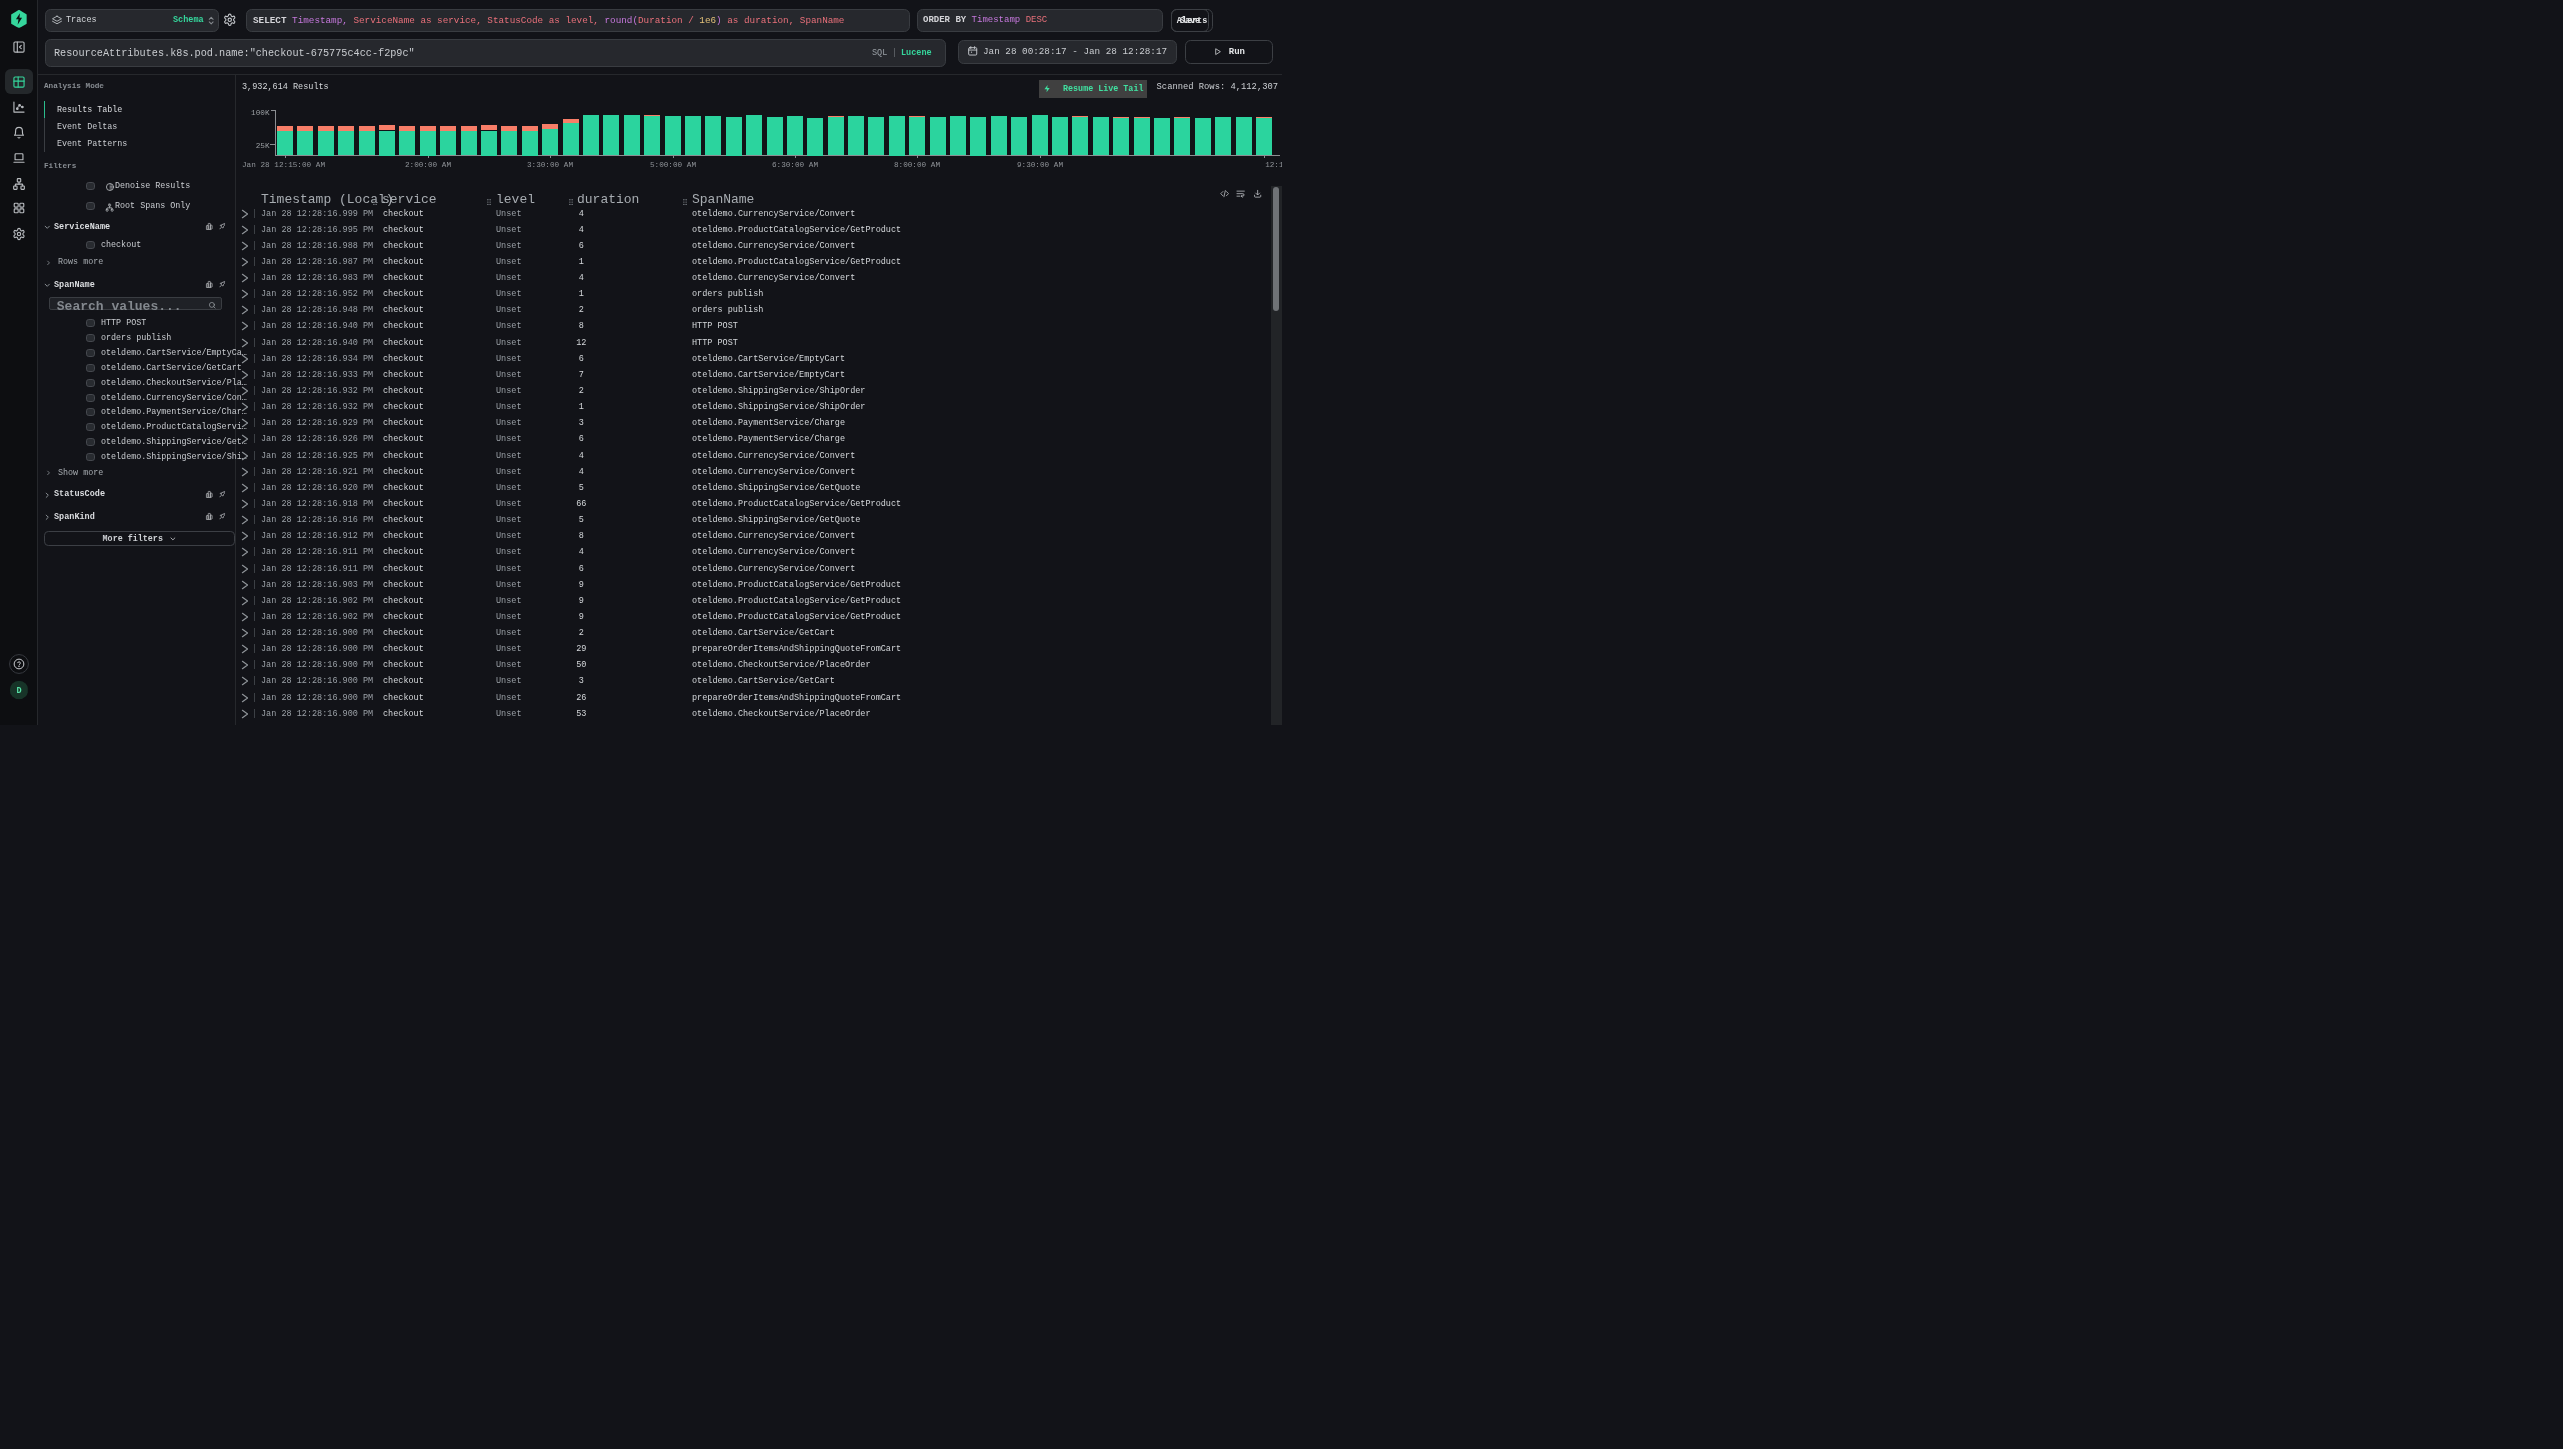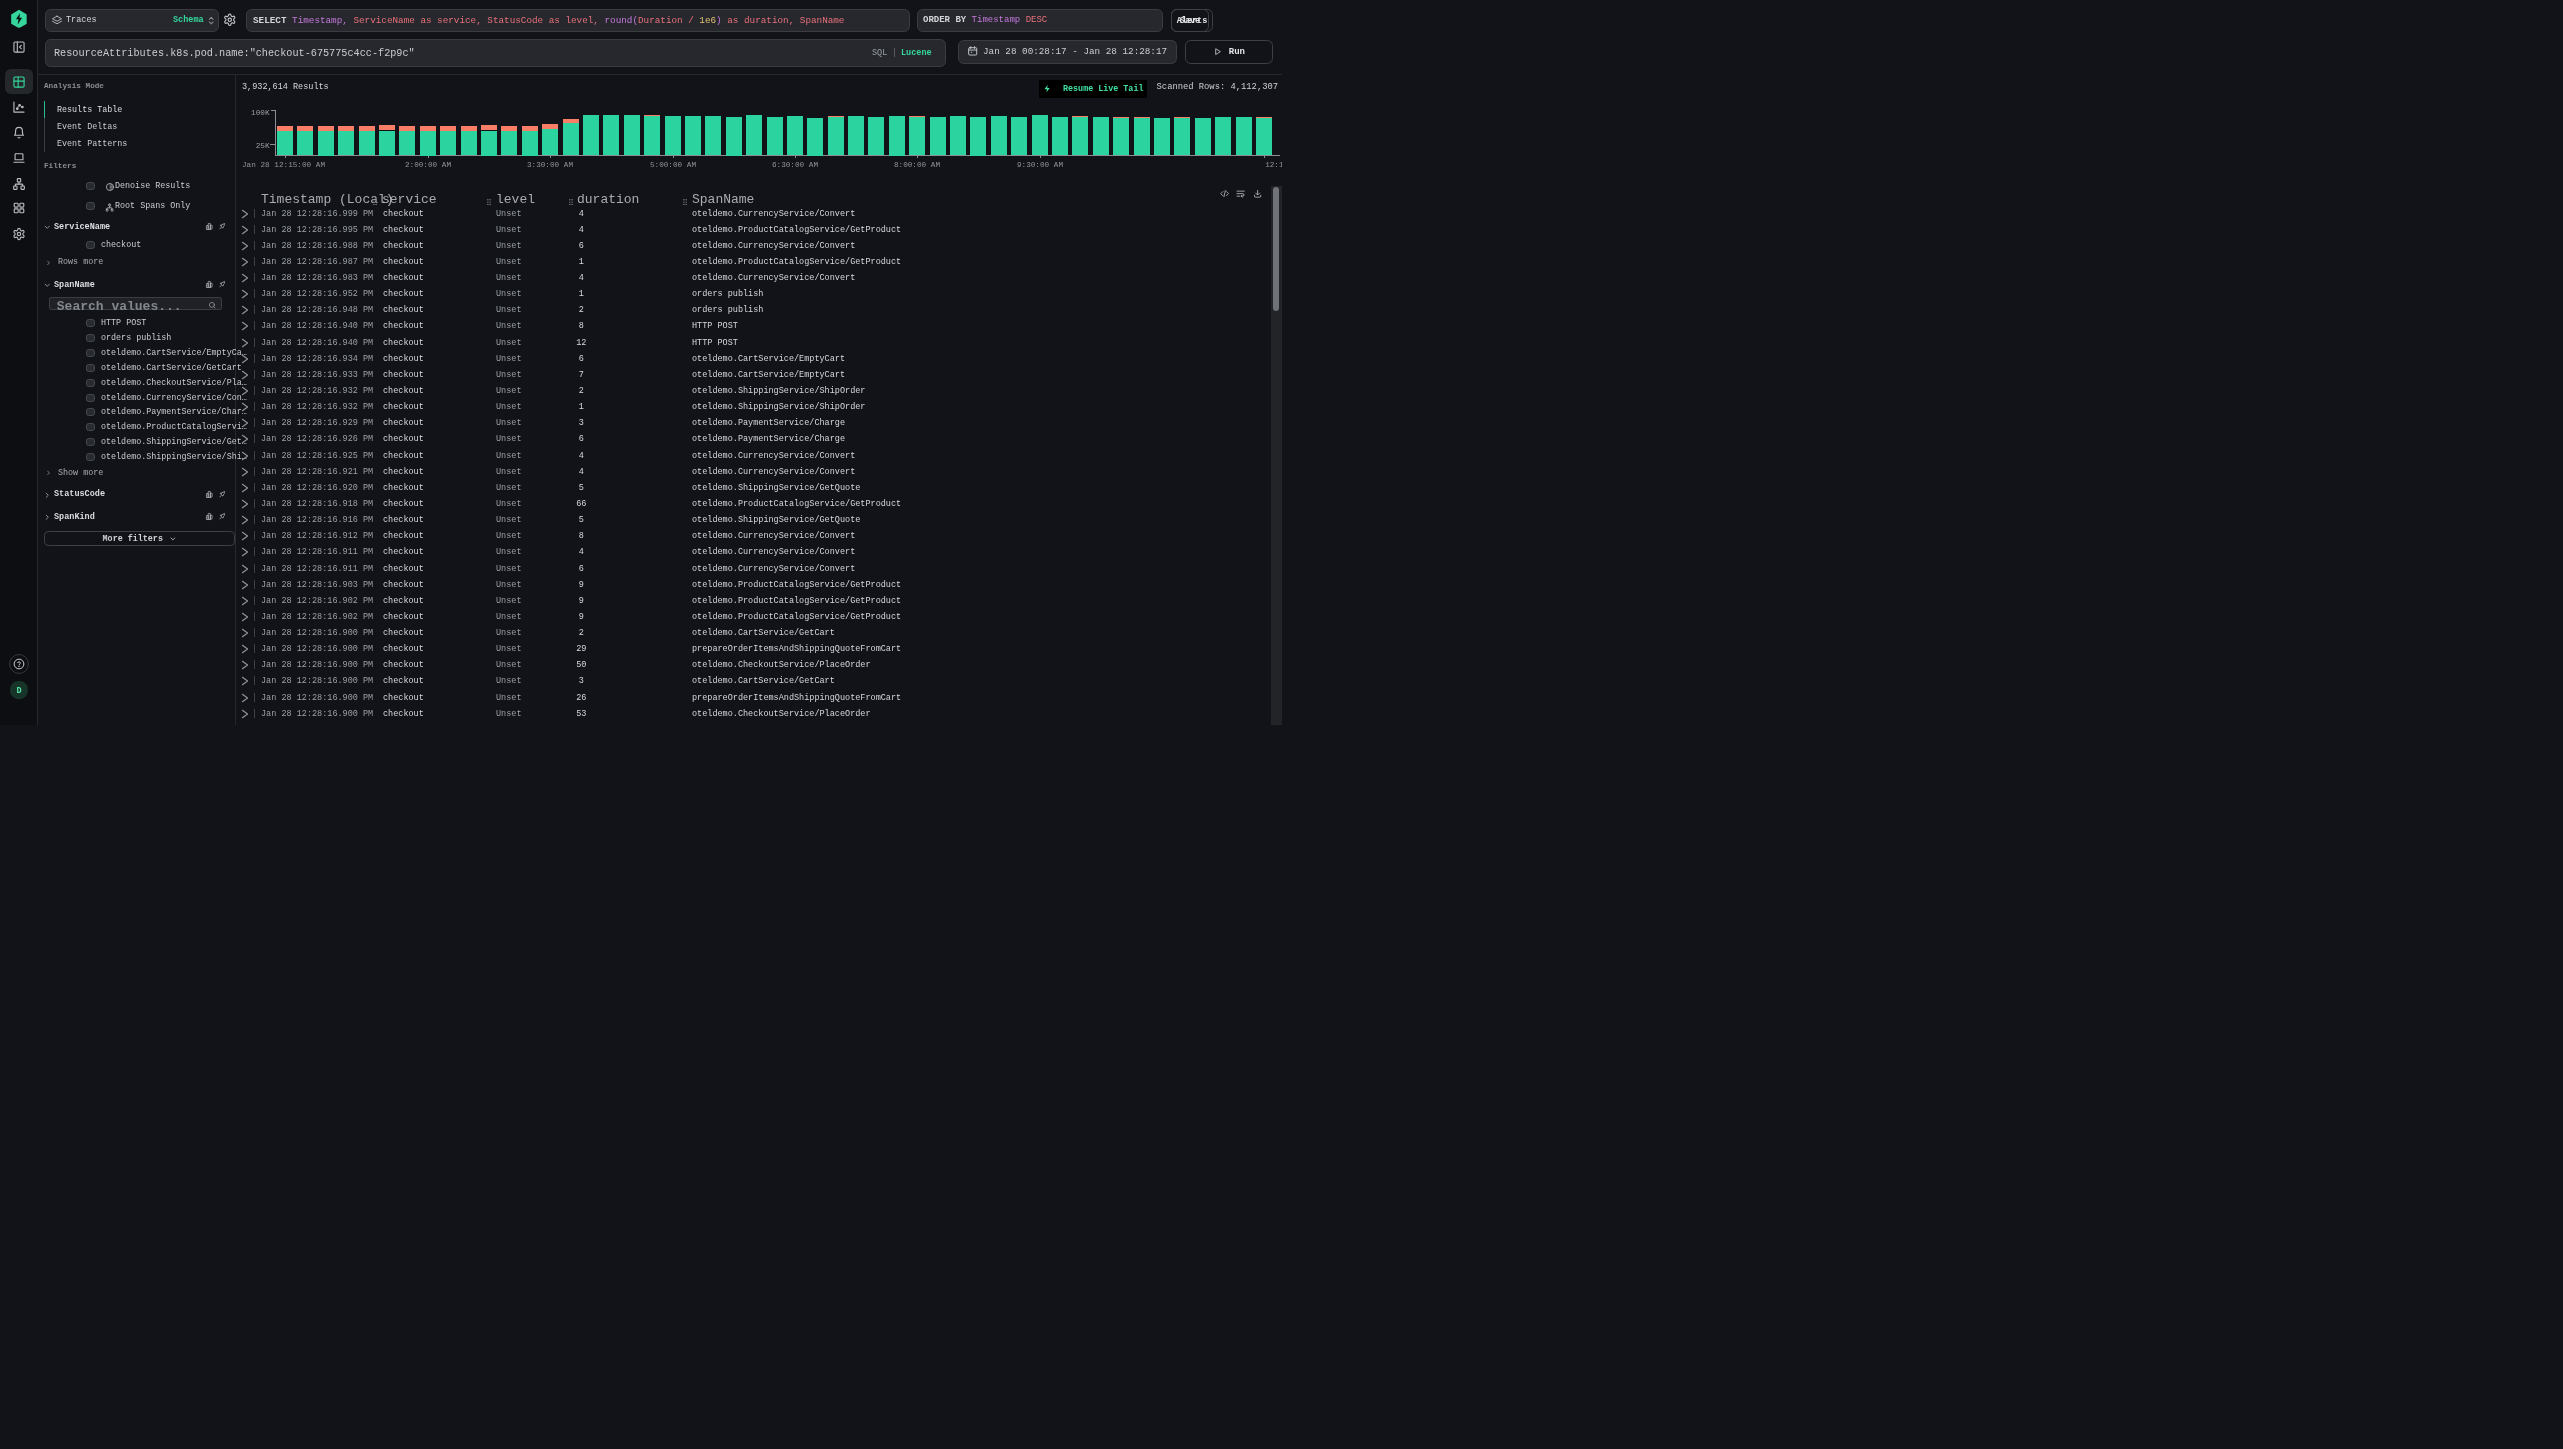--- a/index.html
+++ b/index.html
@@ -332,21 +332,21 @@
     </span>
 
   <div class="abs" style="left:44px;top:531px;width:191px;height:15px;border:0.7px solid #3c3f45;border-radius:4.3px;display:flex;align-items:center;justify-content:center;gap:5.7px">
     <span style="font-size:8.4px;font-weight:bold;color:#ced1d5">More filters</span>
     <svg width="7.8" height="7.8" viewBox="0 0 24 24" fill="none" stroke="#ced1d5" stroke-width="2.4" stroke-linecap="round" stroke-linejoin="round">
         <path d="m6 9 6 6 6-6"></path>
       </svg>
   </div>
 
   <span class="abs" style="left:242px;top:82px;font-size:8.5px;color:#d5d8db">3,932,614 Results</span>
-  <div class="abs" style="left:1039px;top:80px;width:108px;height:18px;background:#000000;border-radius:0;display:flex;align-items:center;justify-content:center;gap:12px">
+  <div class="abs" style="left:1039px;top:80px;width:108px;height:18px;background:#404040;border-radius:0;display:flex;align-items:center;justify-content:center;gap:12px">
     <svg width="8.5" height="9.3" viewBox="0 0 24 24" fill="none" stroke="none" style="color:#40e0a0">
         <path d="M13 2 4 14h7l-1 8 9-12h-7l1-8z" fill="currentColor" stroke="none"></path>
       </svg>
     <span style="font-size:8.4px;font-weight:bold;color:#40e0a0">Resume Live Tail</span>
   </div>
   <span class="abs" style="left:1136px;top:82px;width:142px;text-align:right;font-size:8.8px;color:#cdd0d4">Scanned Rows: 4,112,307</span>
 
   <span class="ylab" style="left:241px;top:109px">100K</span>
   <span class="ylab" style="left:241px;top:142px">25K</span>
   <div class="abs" style="left:275px;top:110px;width:0.7px;height:45px;background:#8b8e92"></div>

